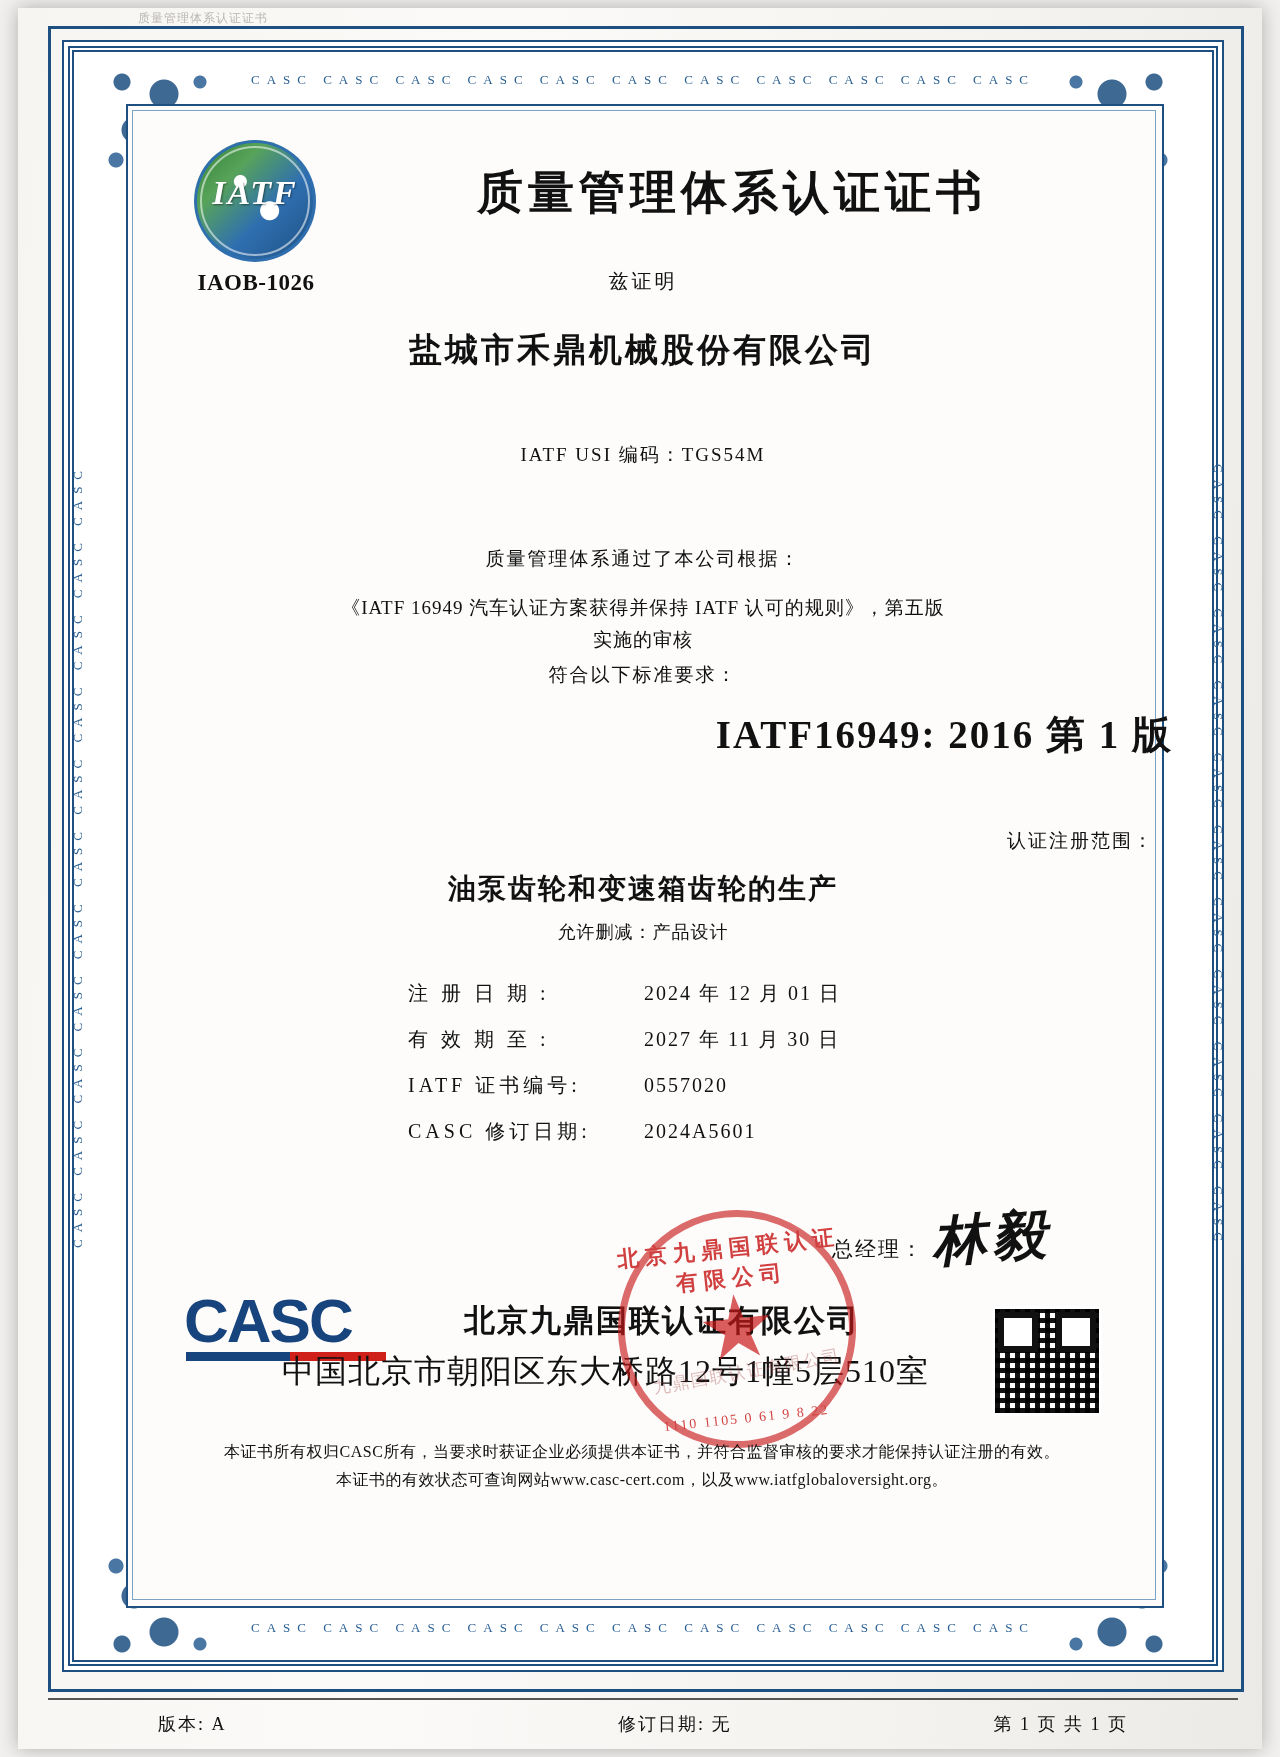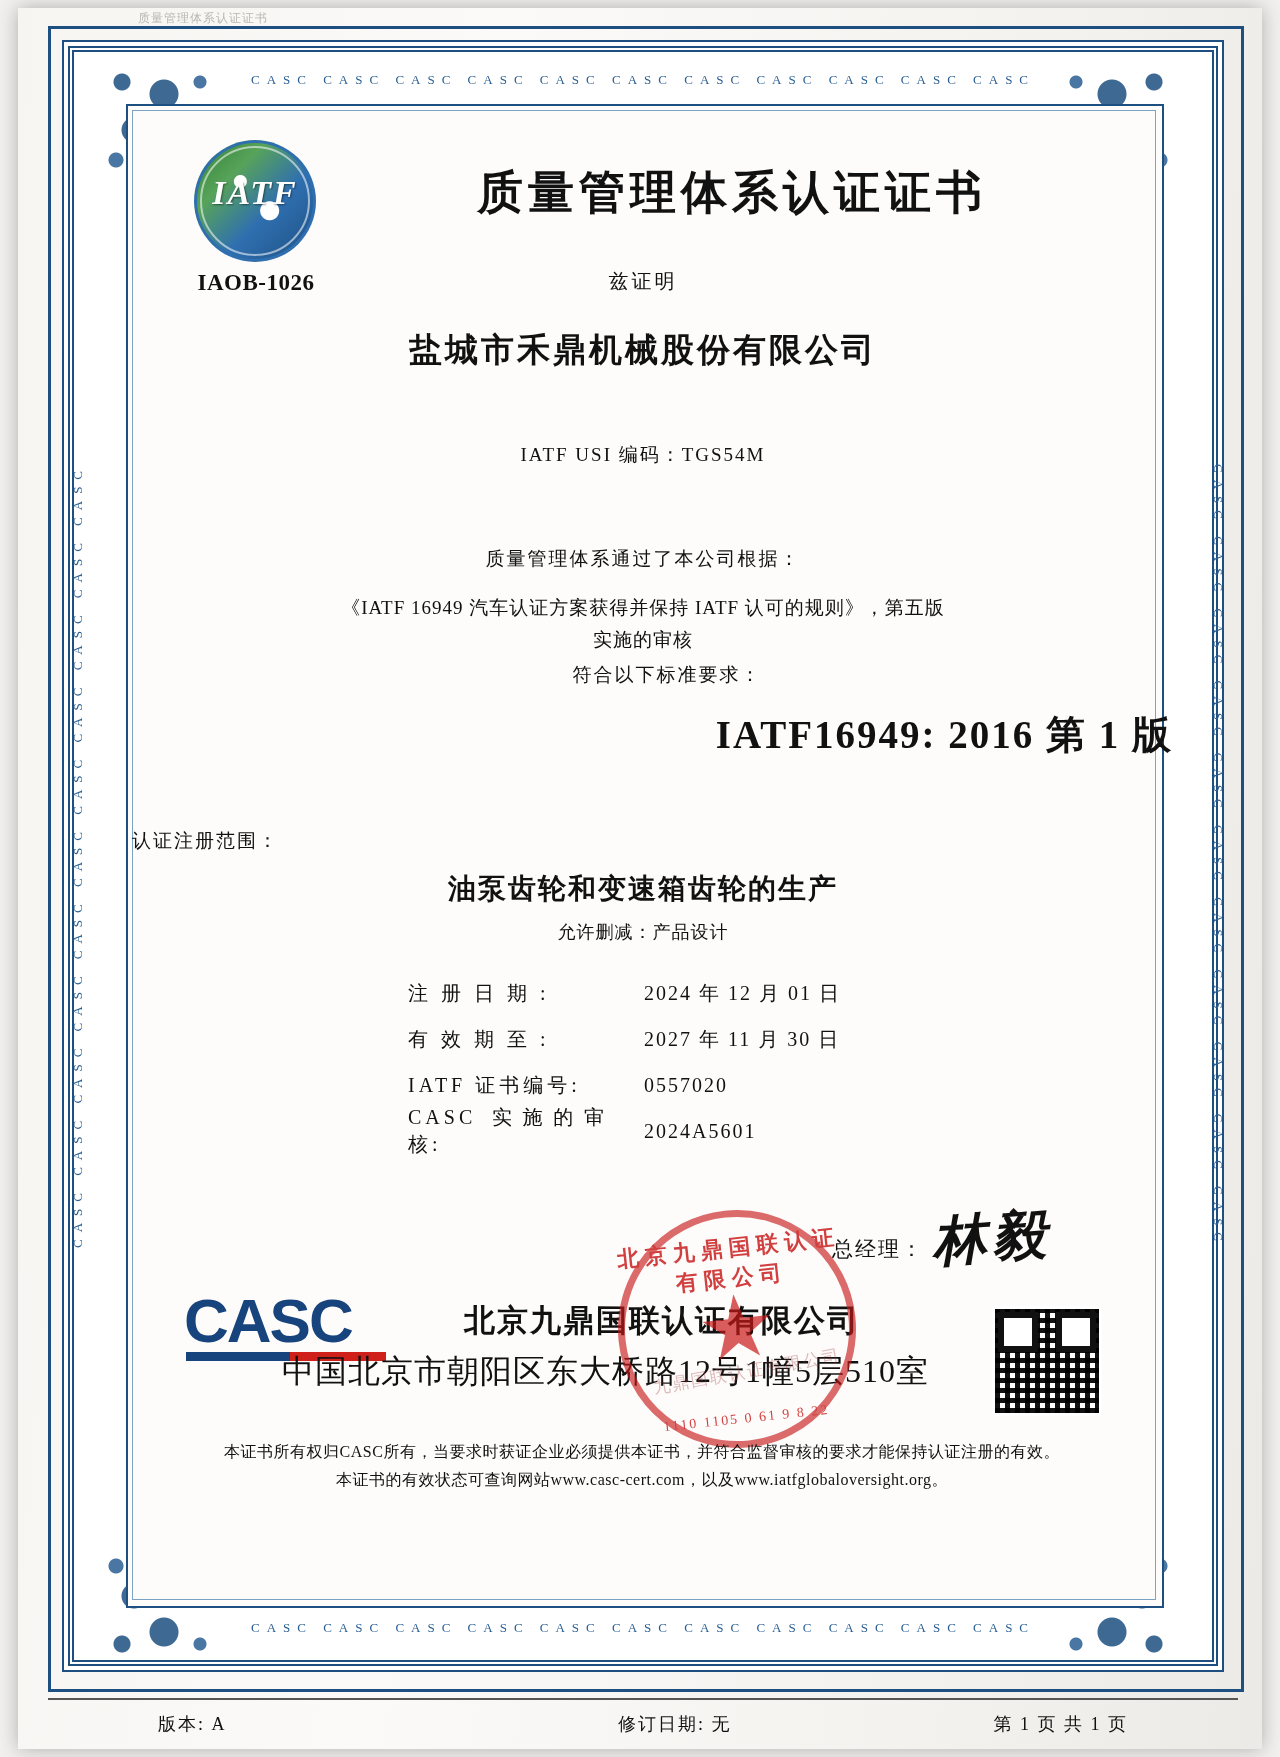--- a/index.html
+++ b/index.html
@@ -130,28 +130,28 @@
   .para1{
     position:absolute;left:0;top:436px;width:1022px;text-align:center;
     font-size:19px;color:#111;letter-spacing:2px;
   }
   .para2{
     position:absolute;left:80px;top:482px;width:862px;text-align:center;
     font-size:19px;color:#111;line-height:32px;letter-spacing:1px;
   }
   .para3{
     position:absolute;left:0;top:552px;width:1022px;text-align:center;
-    font-size:19px;color:#111;letter-spacing:2px;padding-left:24px;
+    font-size:19px;color:#111;letter-spacing:2px;
   }
   .standard{
     position:absolute;left:0;top:598px;width:1022px;text-align:right;
     font-size:39px;font-weight:bold;color:#111;letter-spacing:2px;padding-left:19px;
   }
   .scope-label{
-    position:absolute;left:0;top:718px;width:1022px;text-align:left;
+    position:absolute;left:0;top:718px;width:1022px;text-align:right;
     font-size:19px;color:#111;letter-spacing:2px;
   }
   .scope{
     position:absolute;left:0;top:760px;width:1022px;text-align:center;
     font-size:28px;font-weight:bold;color:#111;letter-spacing:2px;
   }
   .exclusion{
     position:absolute;left:0;top:810px;width:1022px;text-align:center;
     font-size:18px;color:#111;letter-spacing:1px;
   }
@@ -309,21 +309,21 @@
         </div>
         <div class="field-row">
           <div class="field-label">有 效 期 至 :</div>
           <div class="field-value">2027 年 11 月 30 日</div>
         </div>
         <div class="field-row">
           <div class="field-label">IATF 证书编号:</div>
           <div class="field-value">0557020</div>
         </div>
         <div class="field-row">
-          <div class="field-label">CASC 实施的审核:</div>
+          <div class="field-label">CASC 修订日期:</div>
           <div class="field-value">2024A5601</div>
         </div>
       </div>
 
       <div class="sign-label">总经理：</div>
       <div class="sign-name">林毅</div>
 
       <div class="casc-logo">
         <div class="word">CASC</div>
         <div class="bar"></div>

